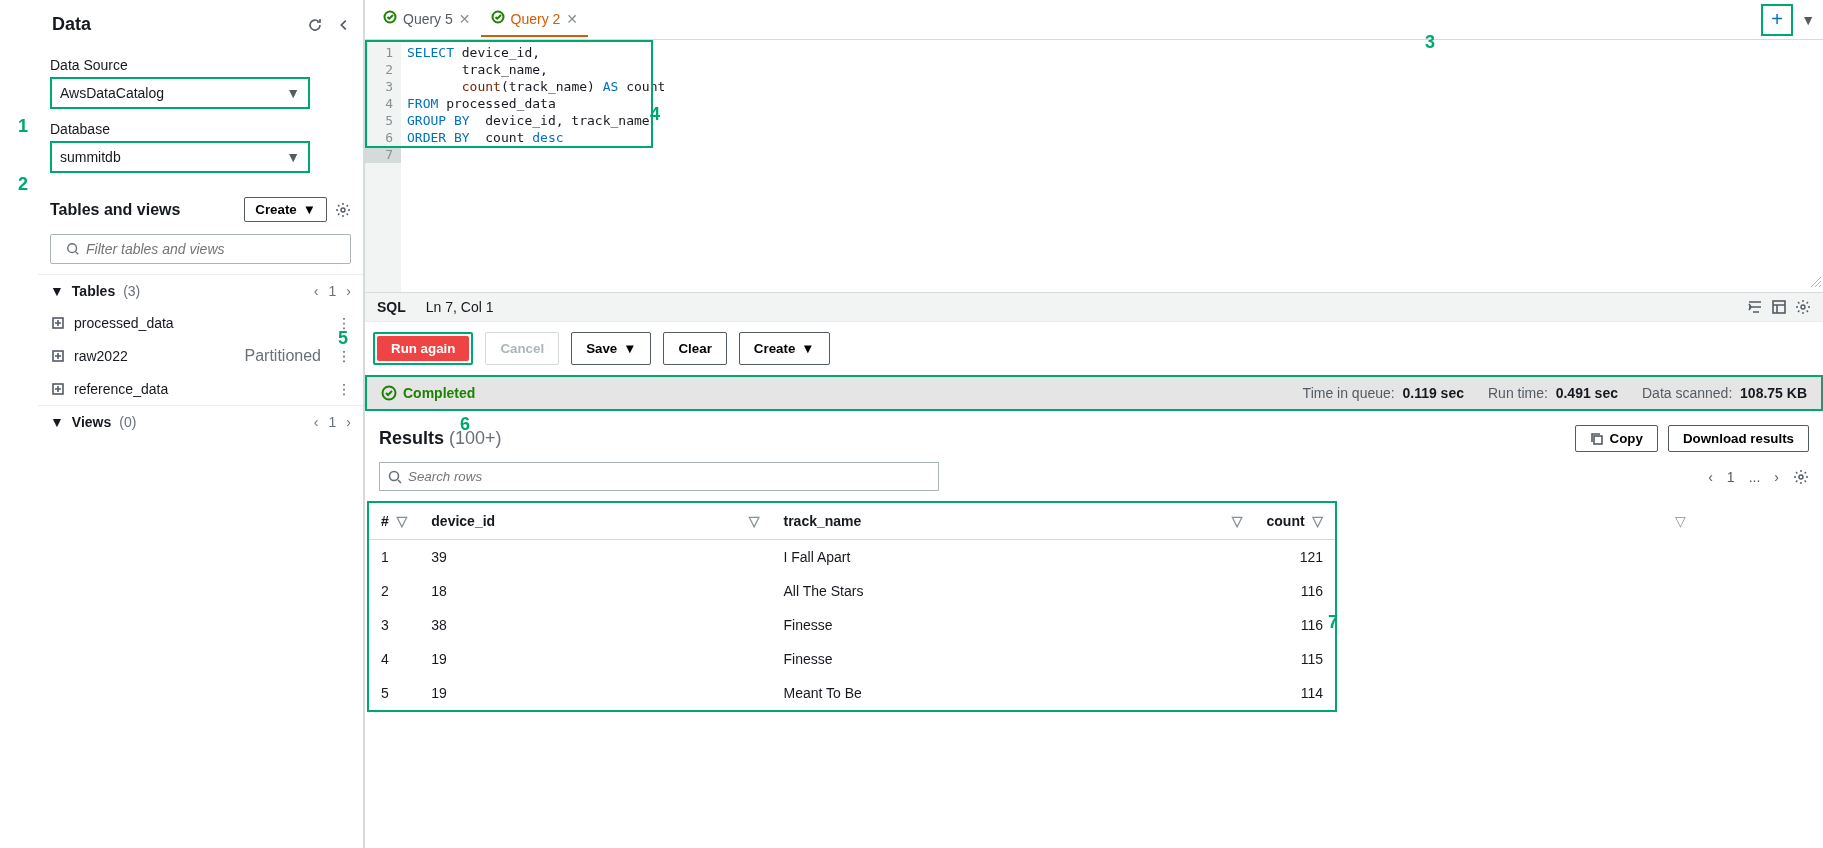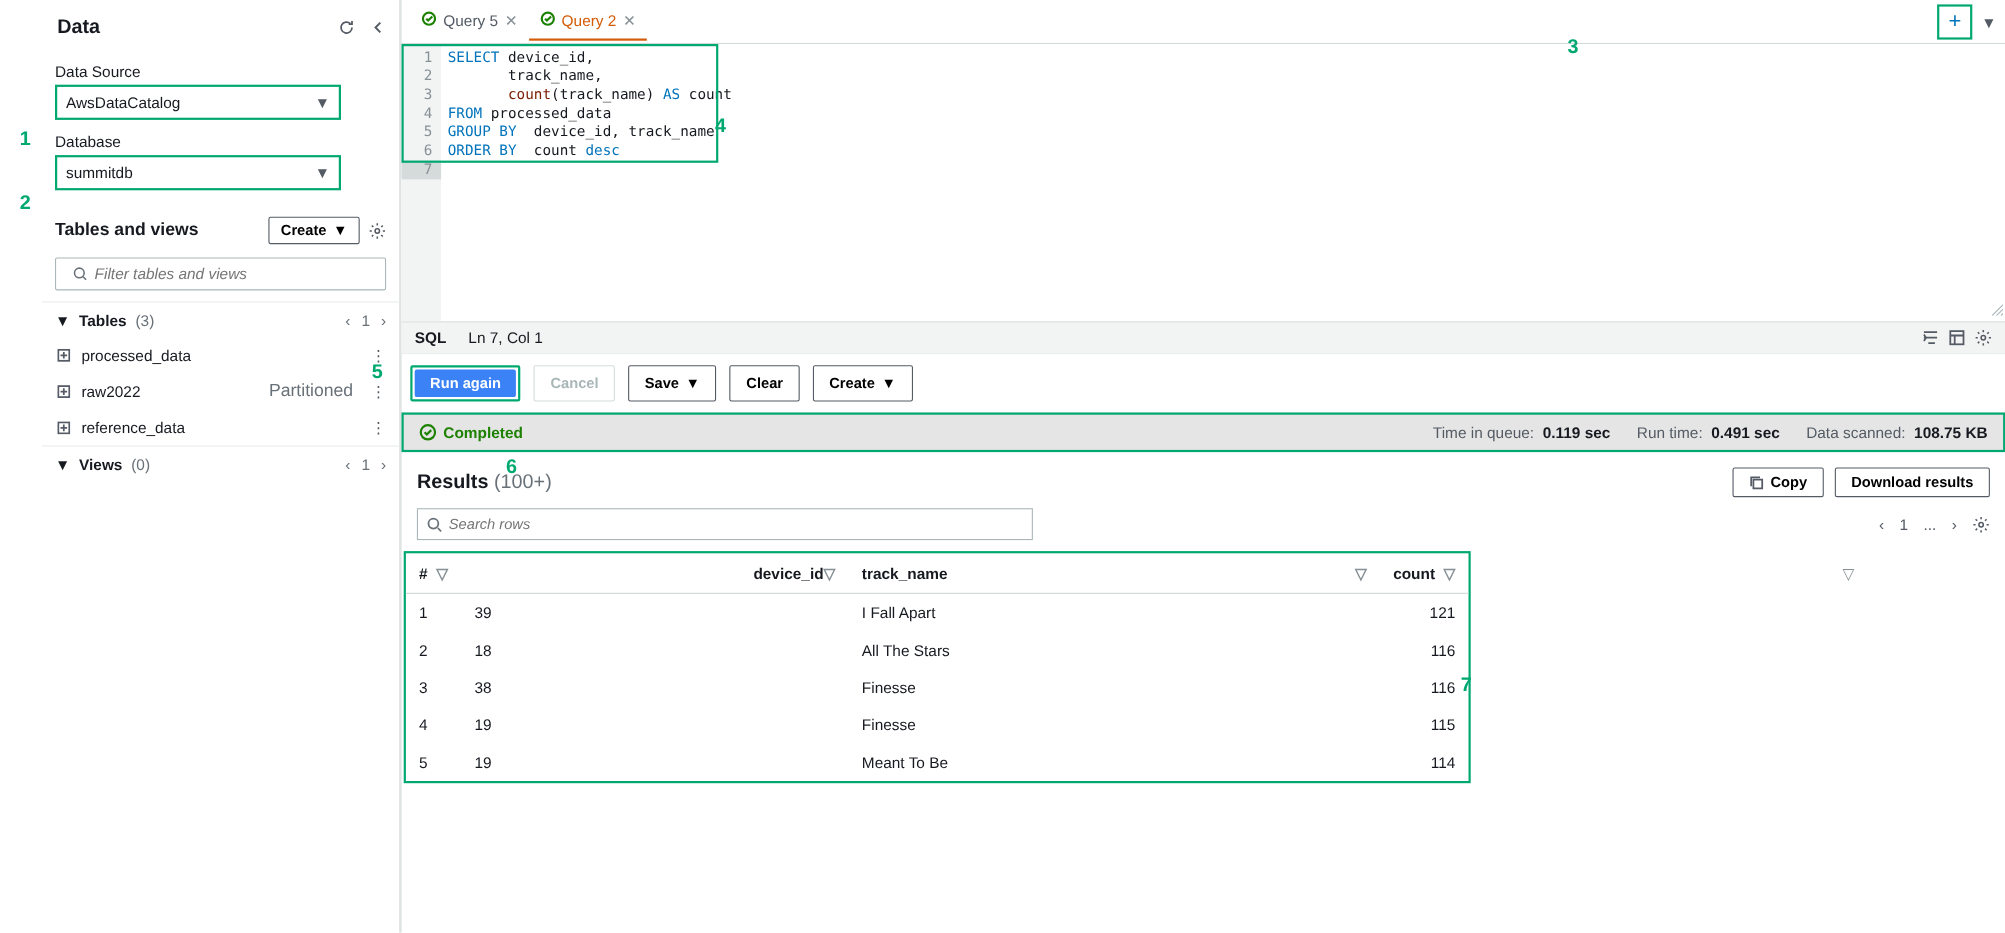--- a/index.html
+++ b/index.html
@@ -39,21 +39,21 @@
 .gutter div { padding: 0 8px 0 0; height: 17px; line-height: 17px; }
 .gutter div.active { background: #d5dbdb; }
 .code { font-family: Consolas, monospace; font-size: 13px; padding: 4px 0 0 6px; line-height: 17px; white-space: pre; }
 .kw { color: #0073bb; }
 .fn { color: #7d2105; }
 .editor-overlay { position: absolute; border: 2px solid #00a871; top: 0; left: 0; width: 288px; height: 108px; pointer-events: none; }
 .sql-bar { display: flex; align-items: center; padding: 6px 12px; border-top: 1px solid #d5dbdb; background: #f2f3f3; gap: 20px; }
 .sql-bar .right { margin-left: auto; display: flex; gap: 8px; color: #545b64; }
 .btn-row { display: flex; gap: 12px; padding: 10px 8px; border-top: 1px solid #eaeded; }
 .btn { border: 1px solid #545b64; background: #fff; padding: 5px 14px; border-radius: 2px; font-weight: 700; display: inline-flex; align-items: center; gap: 6px; }
-.btn.primary { background: #3b82f6; border-color: #ec7211; color: #fff; }
+.btn.primary { background: #ef4444; border-color: #ec7211; color: #fff; }
 .btn.primary-wrap { border: 2px solid #00a871; padding: 2px; }
 .btn.disabled { color: #aab7b8; border-color: #d5dbdb; }
 .status-bar { display: flex; align-items: center; padding: 8px 14px; background: #e5e5e5; border: 2px solid #00a871; gap: 8px; }
 .status-bar .status { color: #1d8102; font-weight: 700; display: flex; align-items: center; gap: 6px; }
 .status-bar .stats { margin-left: auto; display: flex; gap: 24px; color: #16191f; }
 .status-bar .stats .k { color: #545b64; }
 .results-hdr { display: flex; align-items: center; padding: 14px 14px 6px 14px; }
 .results-hdr h3 { font-size: 18px; font-weight: 700; }
 .results-hdr .cnt { font-weight: 400; color: #687078; }
 .results-hdr .actions { margin-left: auto; display: flex; gap: 10px; }
@@ -359,21 +359,21 @@
           </span>
       </div>
     </div>
 
     <div style="position:relative;">
       <div class="table-wrap">
         <table class="tbl">
           <thead>
               <tr id="thead-row">
                 <th style="width: 50px;">#<span class="sort">▽</span></th>
-                <th style="width: 350px; text-align: right;">device_id<span class="sort">▽</span></th>
+                <th style="width: 350px;">device_id<span class="sort">▽</span></th>
                 <th style="width: 480px;">track_name<span class="sort">▽</span></th>
                 <th style="width: 80px;">count<span class="sort">▽</span></th>
               </tr>
             </thead>
           <tbody id="tbody">
               <tr>
                 <td>1</td>
                 <td>39</td>
                 <td>I Fall Apart</td>
                 <td style="text-align:right;">121</td>

